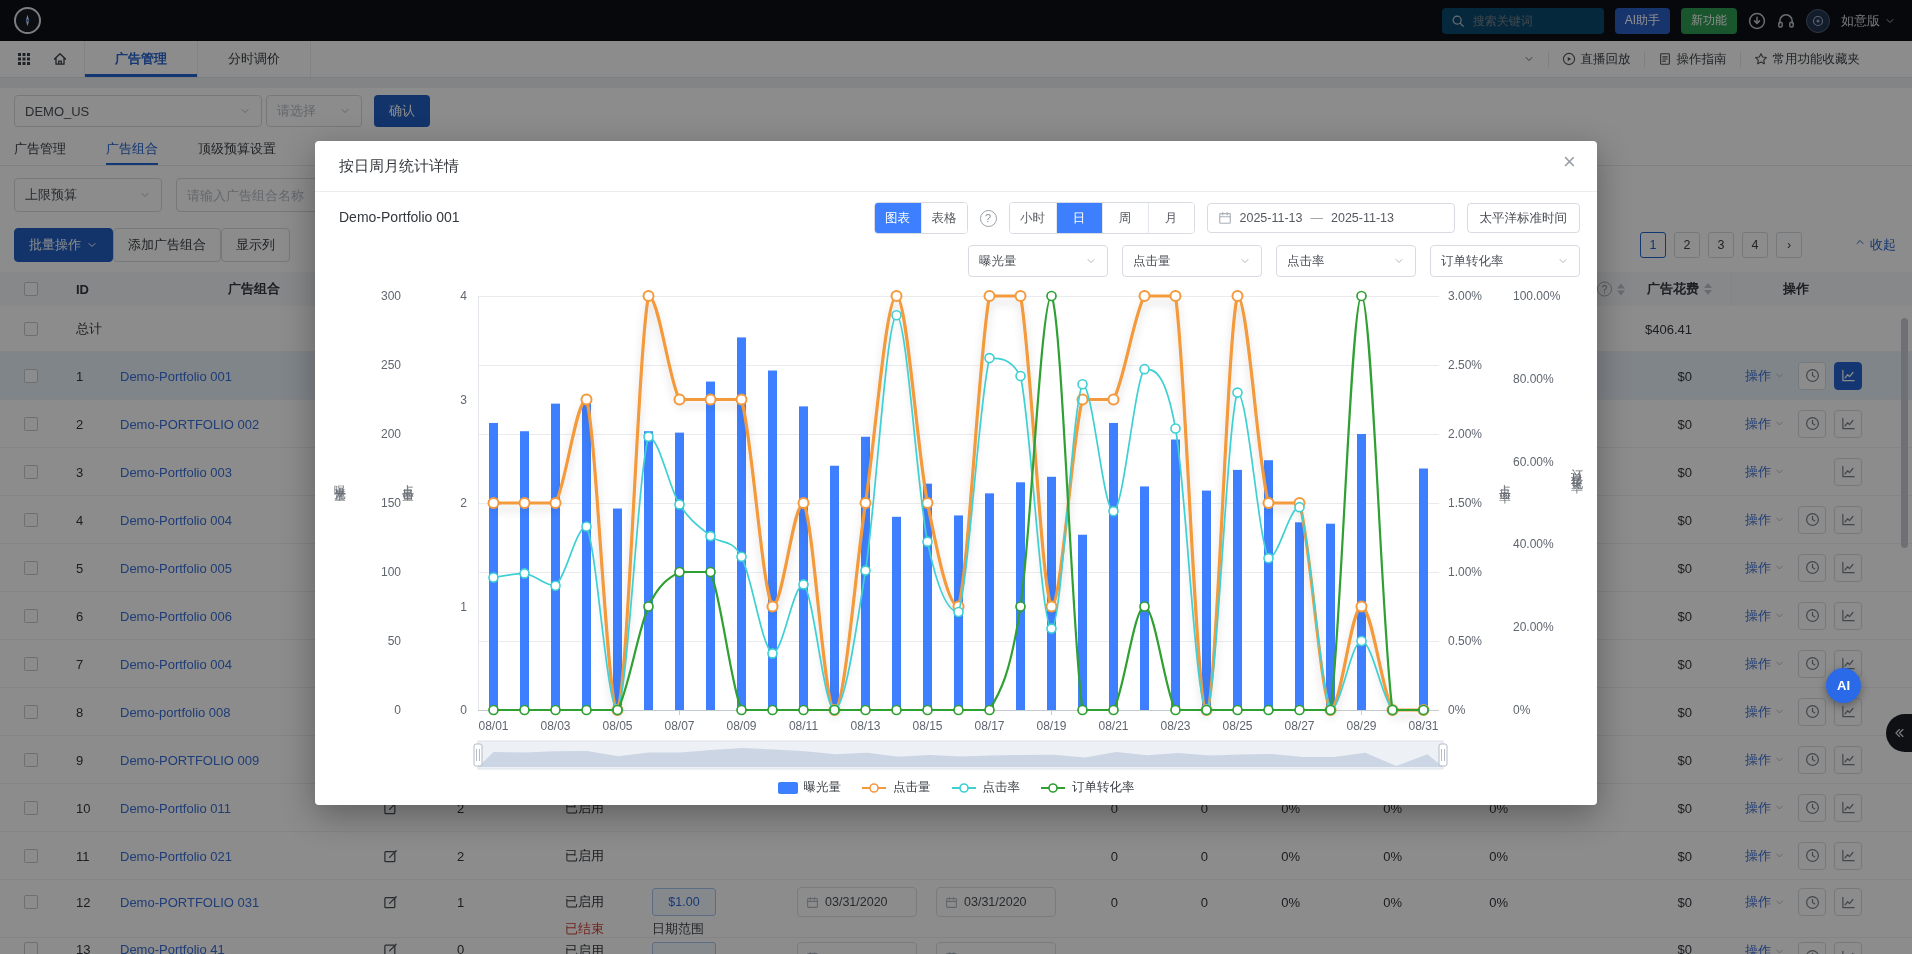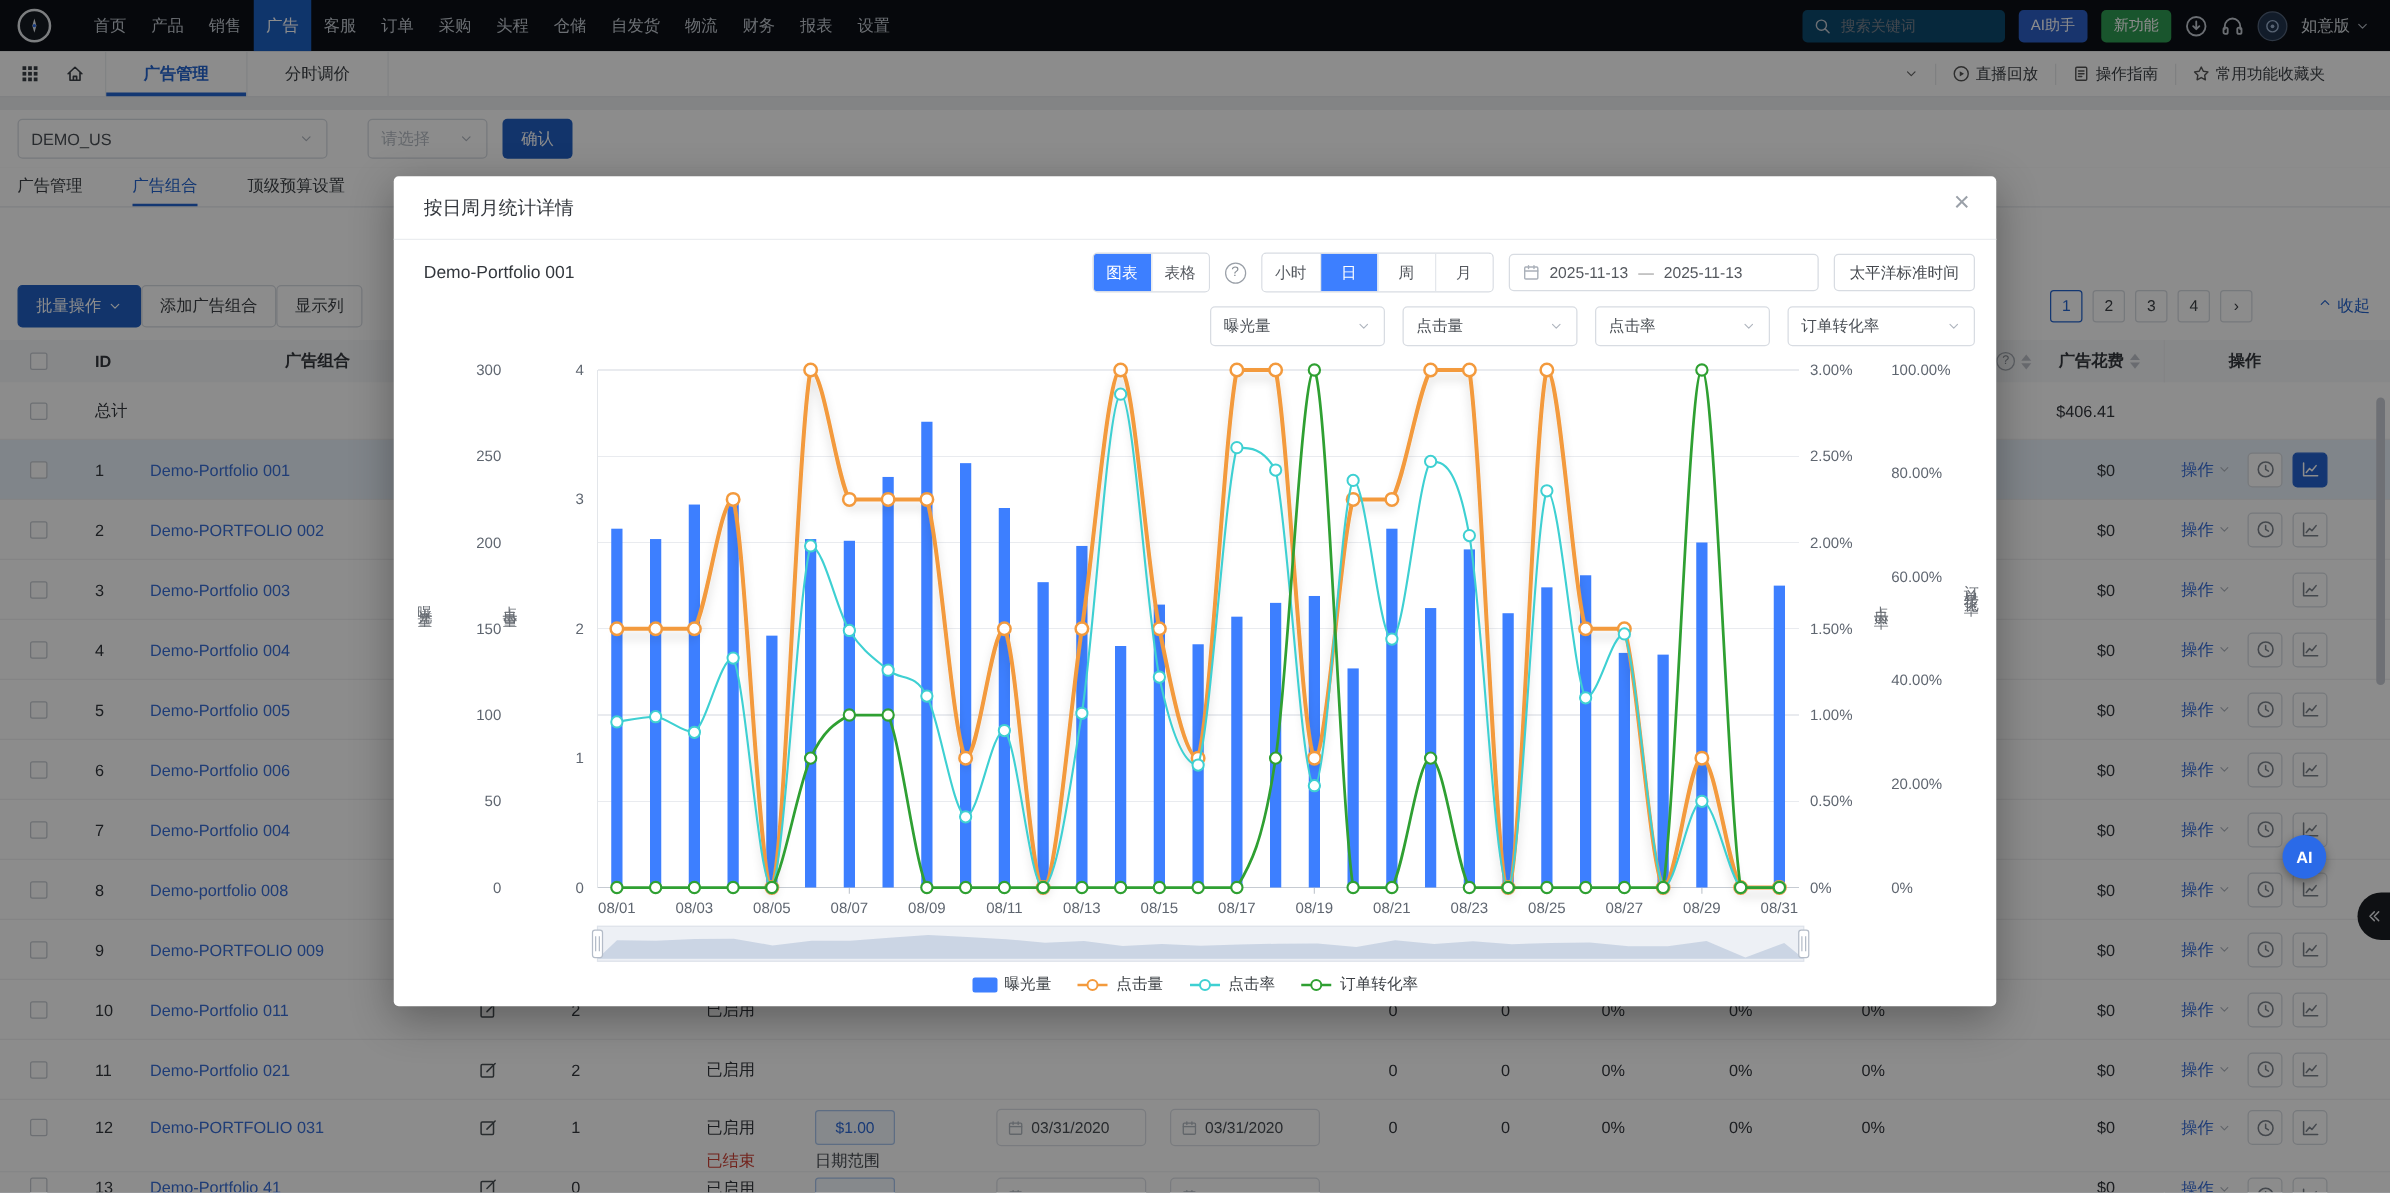--- a/index.html
+++ b/index.html
@@ -128,36 +128,20 @@
 
 <div class="stage">
 
   <header class="navbar">
     <div class="logo">
       <svg width="13" height="13" viewBox="0 0 16 16">
           <polygon points="8,1 10,8 8,15 6,8" fill="#e8ebef"></polygon>
           <circle cx="8" cy="8" r="1.6" fill="#2a6ae8"></circle>
         </svg>
     </div>
-    <nav class="nav-menu">
-        <div class="nav-item">首页</div>
-        <div class="nav-item">产品</div>
-        <div class="nav-item">销售</div>
-        <div class="nav-item active">广告</div>
-        <div class="nav-item">客服</div>
-        <div class="nav-item">订单</div>
-        <div class="nav-item">采购</div>
-        <div class="nav-item">头程</div>
-        <div class="nav-item">仓储</div>
-        <div class="nav-item">自发货</div>
-        <div class="nav-item">物流</div>
-        <div class="nav-item">财务</div>
-        <div class="nav-item">报表</div>
-        <div class="nav-item">设置</div>
-      </nav>
     <div class="nav-right">
       <div class="nav-search">
         <span class="nav-ic">
             <svg width="14" height="14" viewBox="0 0 16 16" fill="none" stroke="currentColor" stroke-width="1.3" stroke-linecap="round" stroke-linejoin="round">
               <circle cx="7" cy="7" r="4.6"></circle>
               <path d="M10.4 10.4L14 14"></path>
             </svg>
           </span>
         <input placeholder="搜索关键词" style="">
       </div>
@@ -254,21 +238,21 @@
             <span>常用功能收藏夹</span>
           </span>
         </span>
       <span class="tbr-item" style="gap:7px;">
           <span id="fav-caret" class="caret" style="color:#666;"></span>
         </span>
     </div>
   </div>
 
   <div class="filterbar">
-    <div class="sel" style="width:248px;margin-right:32px;">
+    <div class="sel" style="width:248px;margin-right:4px;">
       <span>DEMO_US</span>
       <span class="caret">
           <svg width="12" height="12" viewBox="0 0 16 16" fill="none" stroke="currentColor" stroke-width="1.3" stroke-linecap="round" stroke-linejoin="round">
             <path d="M4 6l4 4 4-4"></path>
           </svg>
         </span>
     </div>
     <div class="sel" style="width:96px;margin-right:12px;">
       <span class="ph">请选择</span>
       <span class="caret">
@@ -282,20 +266,31 @@
 
   <div class="content">
     <div class="subtabs" id="sub-tabs">
         <div class="subtab">广告管理</div>
         <div class="subtab active">广告组合</div>
         <div class="subtab">顶级预算设置</div>
         <div class="subtab">分时调价</div>
         <div class="subtab">预算规则</div>
       </div>
 
+    <div class="c-row2">
+      <div class="sel" style="width:148px;height:34px;">
+        <span>上限预算</span>
+        <span class="caret">
+            <svg width="12" height="12" viewBox="0 0 16 16" fill="none" stroke="currentColor" stroke-width="1.3" stroke-linecap="round" stroke-linejoin="round">
+              <path d="M4 6l4 4 4-4"></path>
+            </svg>
+          </span>
+      </div>
+      <input class="inp" style="width: 282px;" placeholder="请输入广告组合名称">
+    </div>
 
     <div class="c-row3">
       <button class="btn blue">
         <span>批量操作</span>
         <span class="caret" style="color:#fff;">
             <svg width="12" height="12" viewBox="0 0 16 16" fill="none" stroke="currentColor" stroke-width="1.3" stroke-linecap="round" stroke-linejoin="round">
               <path d="M4 6l4 4 4-4"></path>
             </svg>
           </span>
       </button>

